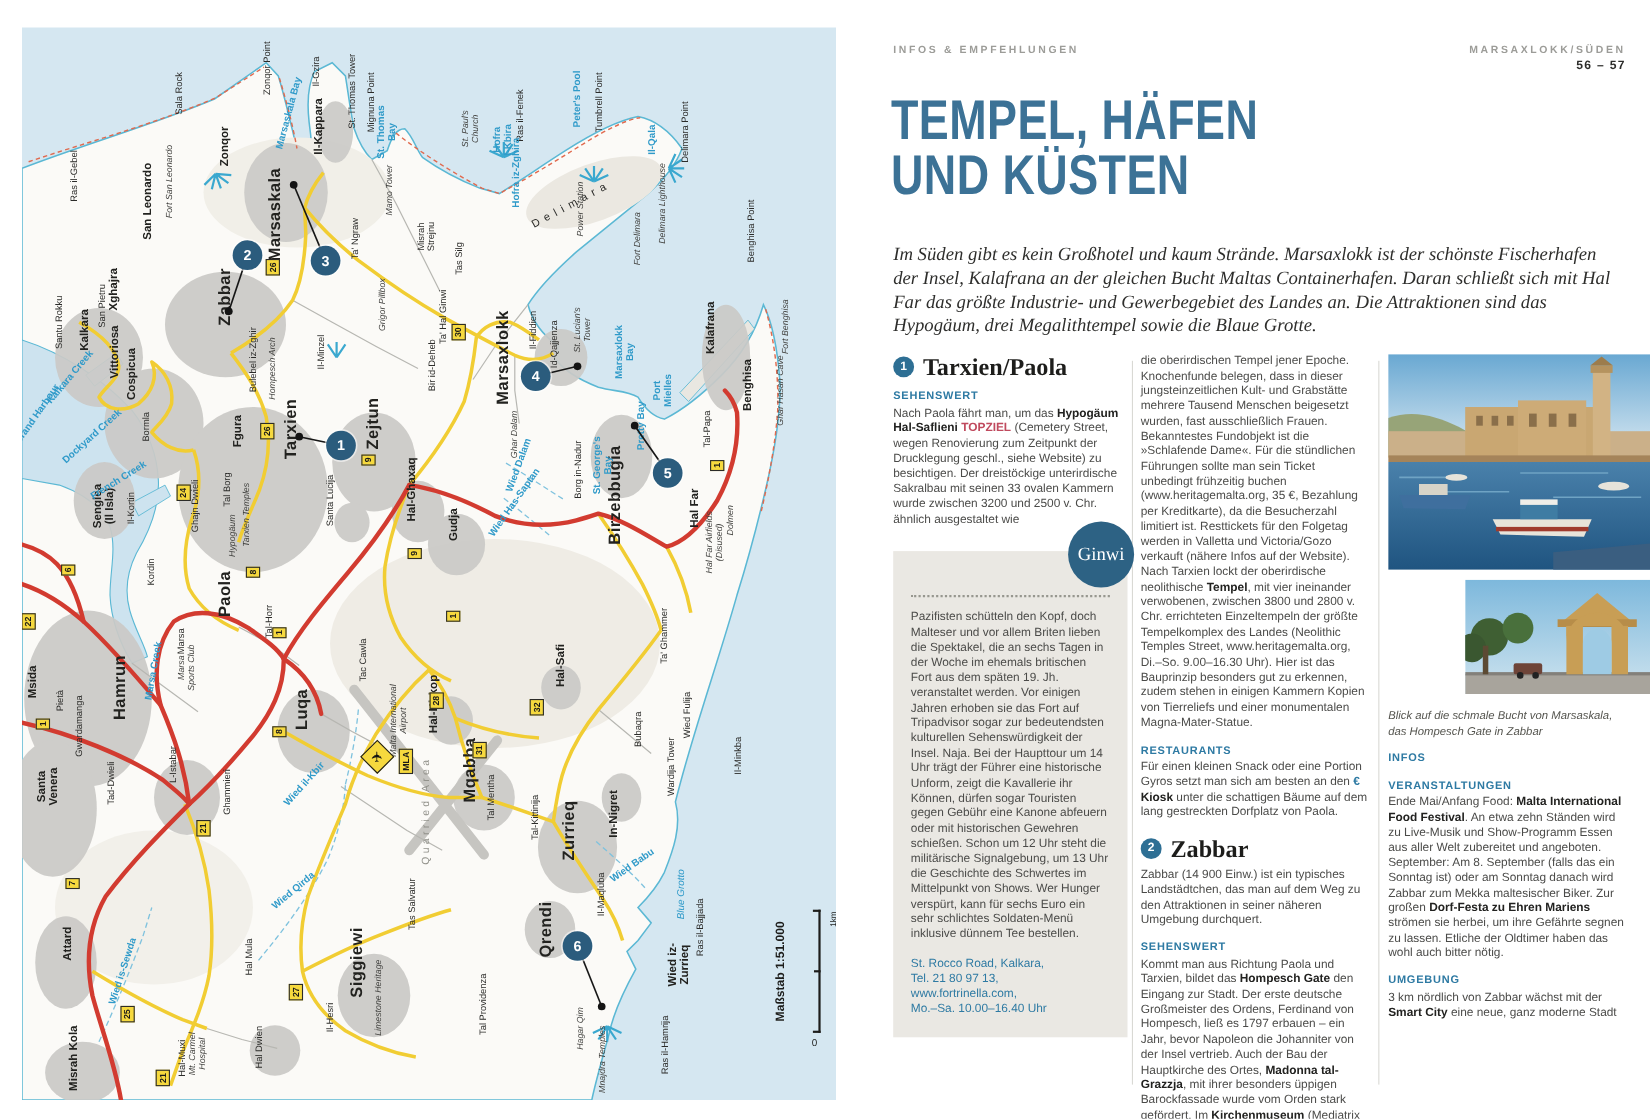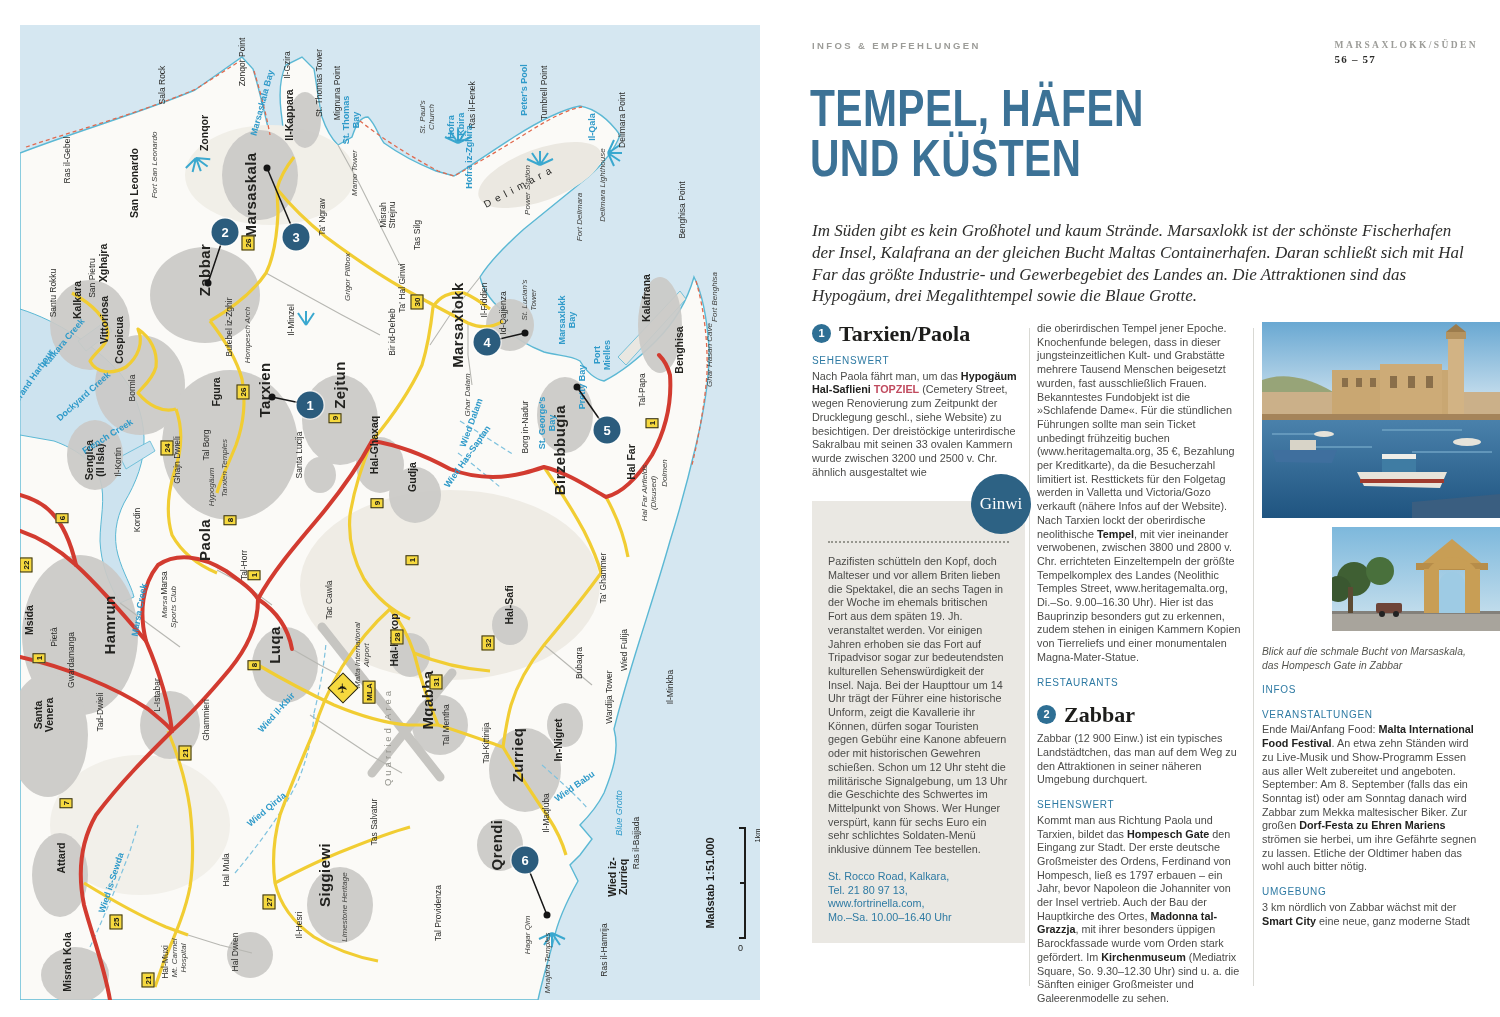--- a/index.html
+++ b/index.html
@@ -35,37 +35,37 @@
   .scale-label{position:absolute;left:-28px;top:62px;transform:rotate(-90deg);font-size:11px;font-weight:700;color:#1d1d1b;white-space:pre;}
   .scale-bar{position:absolute;left:52px;top:12px;width:2px;height:112px;background:#1d1d1b;}
   .scale-bar:before,.scale-bar:after{content:"";position:absolute;left:-5px;width:7px;height:2px;background:#1d1d1b;}
   .scale-bar:before{top:0;} .scale-bar:after{bottom:0;}
   .scale-mid{position:absolute;left:48px;top:67px;width:6px;height:2px;background:#1d1d1b;}
   .scale-top{position:absolute;left:58px;top:16px;transform:rotate(-90deg);font-size:7.5px;color:#1d1d1b;}
   .scale-zero{position:absolute;left:46px;top:128px;font-size:9px;color:#1d1d1b;}
   
   .hdr{position:absolute;top:40px;font-size:9.5px;letter-spacing:2.4px;color:#9c9c98;font-weight:700;}
   .hdr-left{left:812px;}
-  .hdr-right{right:22px;text-align:left;font-family:Liberation Serif, serif;}
+  .hdr-right{right:22px;text-align:right;}
   .hdr-pg{margin-top:3px;font-size:11px;letter-spacing:1.2px;color:#2c2c2a;font-weight:700;}
   .title{position:absolute;left:810px;top:84px;color:#3c7296;font-weight:700;font-size:51px;line-height:.98;
          transform:scaleX(.8);transform-origin:left top;letter-spacing:.5px;white-space:pre;}
   .intro{position:absolute;left:812px;top:208px;width:655px;font-family:"Liberation Serif",serif;font-style:italic;
          font-size:17px;line-height:21.8px;color:#2e2e2c;margin-top:12px;}
   .col{position:absolute;top:322px;font-size:10.8px;line-height:13.7px;}
   .col1{left:812px;width:213px;}
   .col2{left:1037px;width:208px;}
   .col3{left:1262px;width:238px;}
   .vdiv{position:absolute;top:328px;height:658px;width:1px;background:#d9d9d4;}
   .vdiv1{left:1029px;} .vdiv2{left:1253px;}
   .sec{display:flex;align-items:center;gap:8px;font-family:"Liberation Serif",serif;font-weight:700;
        font-size:22px;color:#1d1d1b;margin:2px 0 8px;}
   .numc{flex:0 0 auto;width:19px;height:19px;border-radius:50%;background:#2e6f94;color:#fff;font-family:"Liberation Sans",sans-serif;
         font-size:11px;font-weight:700;line-height:19px;text-align:center;}
-  .kicker{color:#2e7aa3;font-weight:400;font-size:10px;letter-spacing:.7px;margin:11px 0 2px;}
+  .kicker{color:#2e7aa3;font-weight:700;font-size:10px;letter-spacing:.7px;margin:11px 0 2px;}
   .para{margin:0 0 4px;white-space:pre-line;}
   .seg-b{font-weight:700;color:#222220;}
   .seg-red{font-weight:700;color:#c04a5e;}
   .seg-blue{font-weight:700;color:#2e7aa3;}
   .tippbox{position:relative;margin-top:22px;background:#eae8e3;padding:30px 16px 18px;}
   .tipp-badge{position:absolute;right:-6px;top:-27px;width:60px;height:60px;border-radius:50%;background:#2d6284;
               color:#fff;font-family:"Liberation Serif",serif;font-size:17px;line-height:60px;text-align:center;}
   .tipp-title{font-family:"Liberation Serif",serif;font-weight:700;font-size:19px;line-height:1.2;color:#1d1d1b;white-space:pre-line;}
   .tipp-dots{border-bottom:2px dotted #97978f;margin:10px 0 12px;}
   .tipp-contact{margin-top:13px;color:#2e7aa3;white-space:pre-line;}
@@ -460,25 +460,26 @@
 Tel. 21 80 97 13,
 www.fortrinella.com,
 Mo.–Sa. 10.00–16.40 Uhr</div>
   </div>
 </div>
 
 <div class="col col2">
   <p class="para"><span>die oberirdischen Tempel jener Epoche. Knochenfunde belegen, dass in dieser jungsteinzeitlichen Kult- und Grabstätte mehrere Tausend Menschen beigesetzt wurden, fast ausschließlich Frauen. Bekanntestes Fundobjekt ist die »Schlafende Dame«. Für die stündlichen Führungen sollte man sein Ticket unbedingt frühzeitig buchen (www.heritagemalta.org, 35 €, Bezahlung per Kreditkarte), da die Besucherzahl limitiert ist. Resttickets für den Folgetag werden in Valletta und Victoria/Gozo verkauft (nähere Infos auf der Website).
 Nach Tarxien lockt der oberirdische neolithische </span><span class="seg-b">Tempel</span><span>, mit vier ineinander verwobenen, zwischen 3800 und 2800 v. Chr. errichteten Einzeltempeln der größte Tempelkomplex des Landes (Neolithic Temples Street, www.heritagemalta.org, Di.–So. 9.00–16.30 Uhr). Hier ist das Bauprinzip besonders gut zu erkennen, zudem stehen in einigen Kammern Kopien von Tierreliefs und einer monumentalen Magna-Mater-Statue.</span></p>
   <div class="kicker">RESTAURANTS</div>
+  <p class="para"><span>Für einen kleinen Snack oder eine Portion Gyros setzt man sich am besten an den </span><span class="seg-blue">€</span><span> </span><span class="seg-b">Kiosk</span><span> unter die schattigen Bäume auf dem lang gestreckten Dorfplatz von Paola.</span></p>
   <div class="sec" style="margin-top:16px;">
     <span class="numc">2</span>
     <span>Zabbar</span>
   </div>
-  <p class="para">Zabbar (12 900 Einw.) ist ein typisches Landstädtchen, das man auf dem Weg zu den Attraktionen in seiner näheren Umgebung durchquert.</p>
+  <p class="para">Zabbar (14 900 Einw.) ist ein typisches Landstädtchen, das man auf dem Weg zu den Attraktionen in seiner näheren Umgebung durchquert.</p>
   <div class="kicker">SEHENSWERT</div>
   <p class="para"><span>Kommt man aus Richtung Paola und Tarxien, bildet das </span><span class="seg-b">Hompesch Gate</span><span> den Eingang zur Stadt. Der erste deutsche Großmeister des Ordens, Ferdinand von Hompesch, ließ es 1797 erbauen – ein Jahr, bevor Napoleon die Johanniter von der Insel vertrieb. Auch der Bau der Hauptkirche des Ortes, </span><span class="seg-b">Madonna tal-Grazzja</span><span>, mit ihrer besonders üppigen Barockfassade wurde vom Orden stark gefördert. Im </span><span class="seg-b">Kirchenmuseum</span><span> (Mediatrix Square, So. 9.30–12.30 Uhr) sind u. a. die Sänften einiger Großmeister und Galeerenmodelle zu sehen.</span></p>
 </div>
 
 <div class="col col3">
   <svg class="photo1" viewBox="0 0 238 196">
     <defs>
       <linearGradient id="sky1" x1="0" y1="0" x2="0" y2="1">
         <stop offset="0" stop-color="#69a8d2"></stop>
           <stop offset="1" stop-color="#d8e8f2"></stop>

